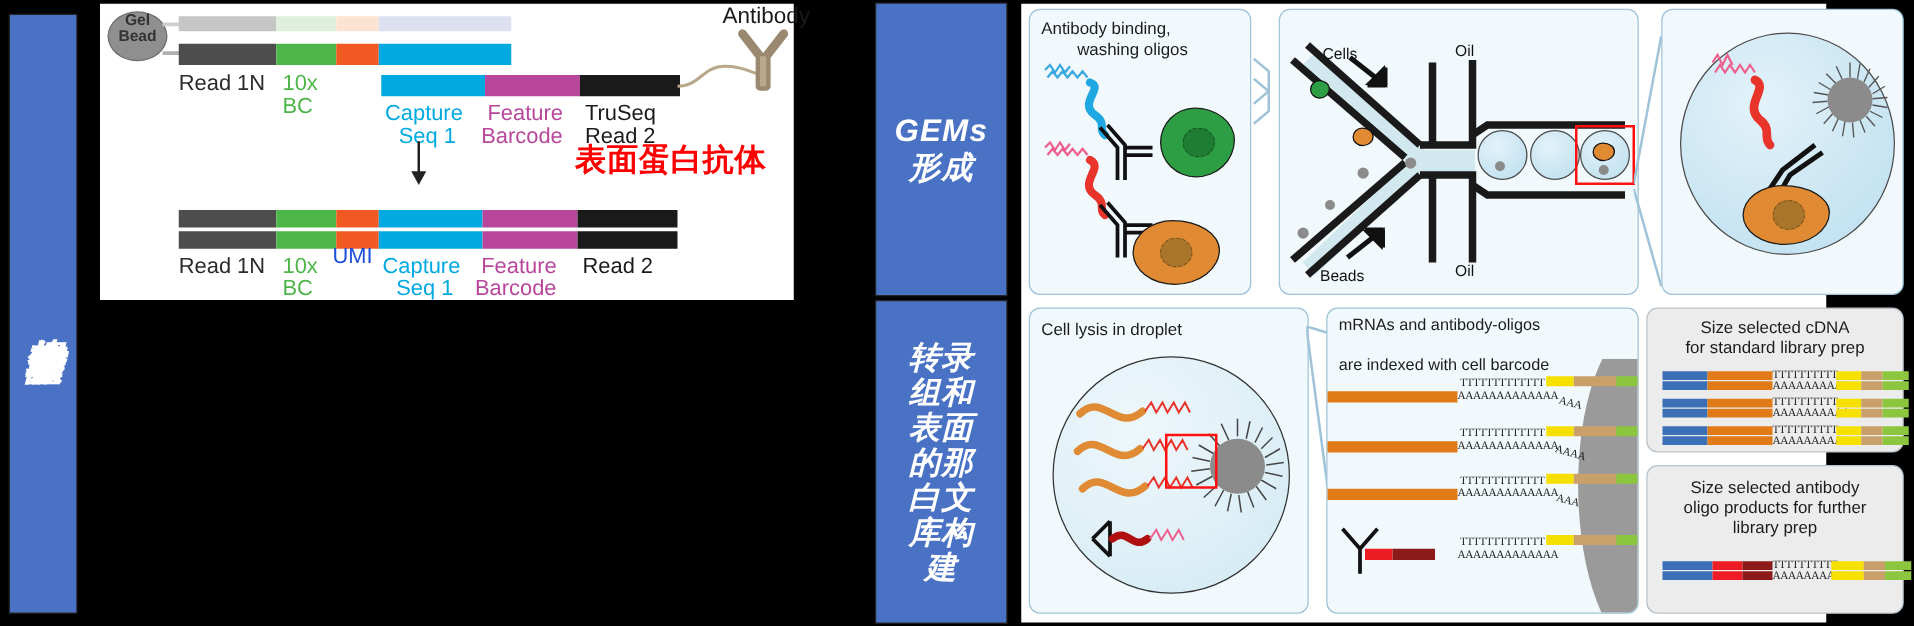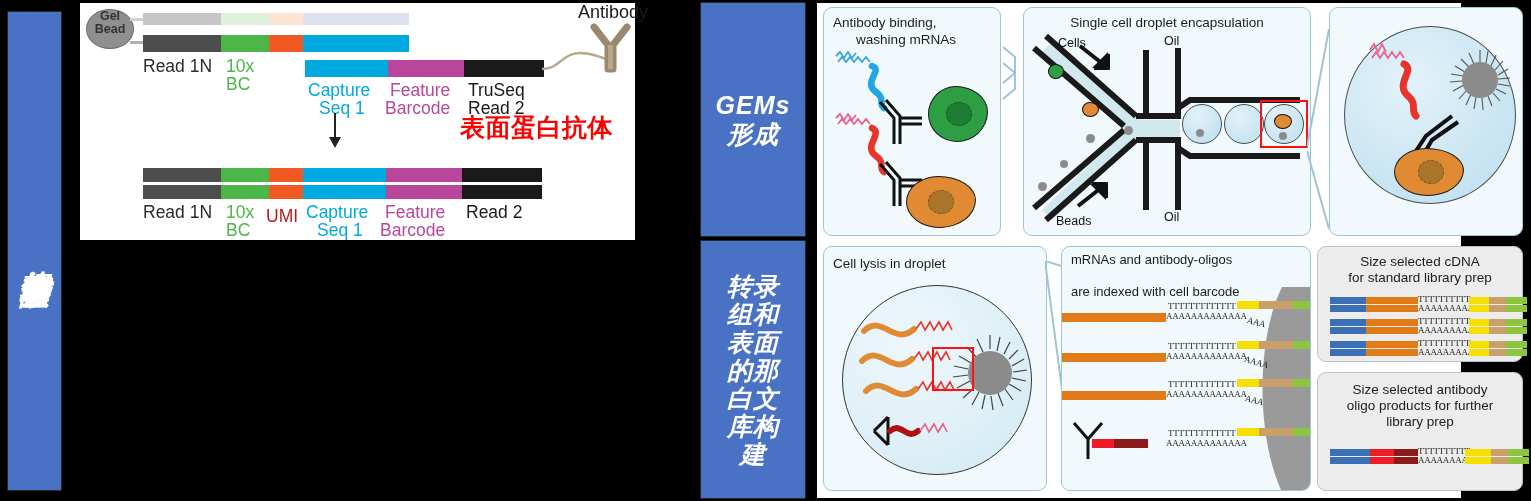--- a/index.html
+++ b/index.html
@@ -194,21 +194,21 @@
     <div class="bar" style="left:63px;  top:182px; width:78px; height:14px; background:#4d4d4d;"></div>
     <div class="bar" style="left:141px; top:182px; width:48px; height:14px; background:#4cb648;"></div>
     <div class="bar" style="left:189px; top:182px; width:34px; height:14px; background:#f05a22;"></div>
     <div class="bar" style="left:223px; top:182px; width:83px; height:14px; background:#00a9e0;"></div>
     <div class="bar" style="left:306px; top:182px; width:76px; height:14px; background:#b8479c;"></div>
     <div class="bar" style="left:382px; top:182px; width:80px; height:14px; background:#1a1a1a;"></div>
 
     <div class="lbl" style="left:63px;  top:200px; color:#2b2b2b;">Read 1N</div>
     <div class="lbl" style="left:146px; top:200px; color:#4cb648;">10x</div>
     <div class="lbl" style="left:146px; top:218px; color:#4cb648;">BC</div>
-    <div class="lbl" style="left:186px; top:204px; color:#b91c1c;">UMI</div>
+    <div class="lbl" style="left:186px; top:192px; color:#1d4ed8;">UMI</div>
     <div class="lbl" style="left:226px; top:200px; color:#00a9e0;">Capture</div>
     <div class="lbl" style="left:237px; top:218px; color:#00a9e0;">Seq 1</div>
     <div class="lbl" style="left:305px; top:200px; color:#b8479c;">Feature</div>
     <div class="lbl" style="left:300px; top:218px; color:#b8479c;">Barcode</div>
     <div class="lbl" style="left:386px; top:200px; color:#1a1a1a;">Read 2</div>
   </div>
 
   <div class="abs vbanner" id="gems-banner">
     <div class="blabel">
       <div>GEMs</div>
@@ -217,21 +217,21 @@
   </div>
 
   <div class="abs vbanner" id="lib-banner">
     <div class="blabel" style="max-width:78px;">转录组和表面的那白文库构建</div>
   </div>
 
   <div class="abs" id="illus">
 
     <div class="panel" style="left:6px; top:4px; width:178px; height:229px;">
       <div class="ptitle left" style="top:7px;">Antibody binding,</div>
-      <div class="ptitle" style="top:24px; padding-right:12px;">washing mRNAs</div>
+      <div class="ptitle" style="top:24px; padding-right:12px;">washing oligos</div>
 
       <svg class="abs" style="left:8px; top:42px; width:90px; height:62px;" viewBox="0 0 90 62">
         <path d="M4 6 L8 2 L12 8 L16 2 L20 8 L24 3" stroke="#39a9e0" stroke-width="1.8" fill="none"></path>
         <path d="M6 12 l4 -5 l4 5 l4 -5 l4 5 l4 -5 l4 5 l4 -5 l4 5" stroke="#39a9e0" stroke-width="1.8" fill="none"></path>
         <path d="M40 16 C 52 20, 30 32, 44 42 C 54 49, 46 54, 52 58" stroke="#1ea7e1" stroke-width="6.5" fill="none" stroke-linecap="round"></path>
       </svg>
       <svg class="abs" style="left:52px; top:88px; width:52px; height:52px;" viewBox="0 0 52 52">
         <path d="M4 6 L18 22 L18 48" stroke="#111" stroke-width="3" fill="none"></path>
         <path d="M10 4 L24 20 L24 48" stroke="#111" stroke-width="3" fill="none"></path>
         <path d="M24 22 L46 22 M24 28 L46 28" stroke="#111" stroke-width="3" fill="none"></path>
@@ -252,21 +252,20 @@
       <div class="cell" style="left:82px; top:168px; width:70px; height:52px; background:#e08b33; border:1.6px solid #1a1a1a;"></div>
       <div class="nucleus" style="left:104px; top:182px; width:26px; height:24px; background:#a9752b; border:1.3px dashed #7d5518;"></div>
     </div>
 
     <svg class="abs" style="left:184px; top:40px; width:24px; height:60px;" viewBox="0 0 24 60">
       <path d="M2 4 L14 14 L14 30 L2 40" stroke="#9fc4d8" stroke-width="2" fill="none"></path>
       <path d="M2 20 L14 30 L14 46 L2 56" stroke="#9fc4d8" stroke-width="2" fill="none"></path>
     </svg>
 
     <div class="panel" style="left:206px; top:4px; width:288px; height:229px;">
-      <div class="ptitle" style="top:7px;">Single cell droplet encapsulation</div>
 
       <svg class="abs" style="left:6px; top:26px; width:170px; height:196px;" viewBox="0 0 170 196">
         <path d="M22 8 L110 86 L150 86 L150 104 L110 104 L22 186 L12 176 L96 96 L12 18 Z" fill="#cfe7ee" opacity="0.95"></path>
       </svg>
 
       <svg class="abs" style="left:4px; top:22px; width:290px; height:200px;" viewBox="0 0 290 200">
         <path d="M18 6 L108 86" stroke="#1a1a1a" stroke-width="6" fill="none"></path>
         <path d="M6 18 L96 96" stroke="#1a1a1a" stroke-width="6" fill="none"></path>
         <path d="M6 178 L96 100" stroke="#1a1a1a" stroke-width="6" fill="none"></path>
         <path d="M18 190 L108 110" stroke="#1a1a1a" stroke-width="6" fill="none"></path>

